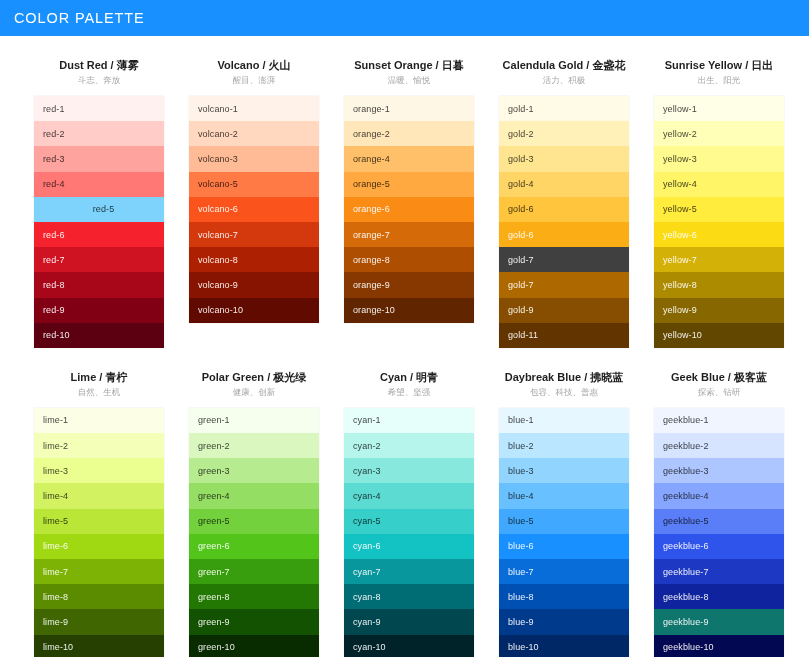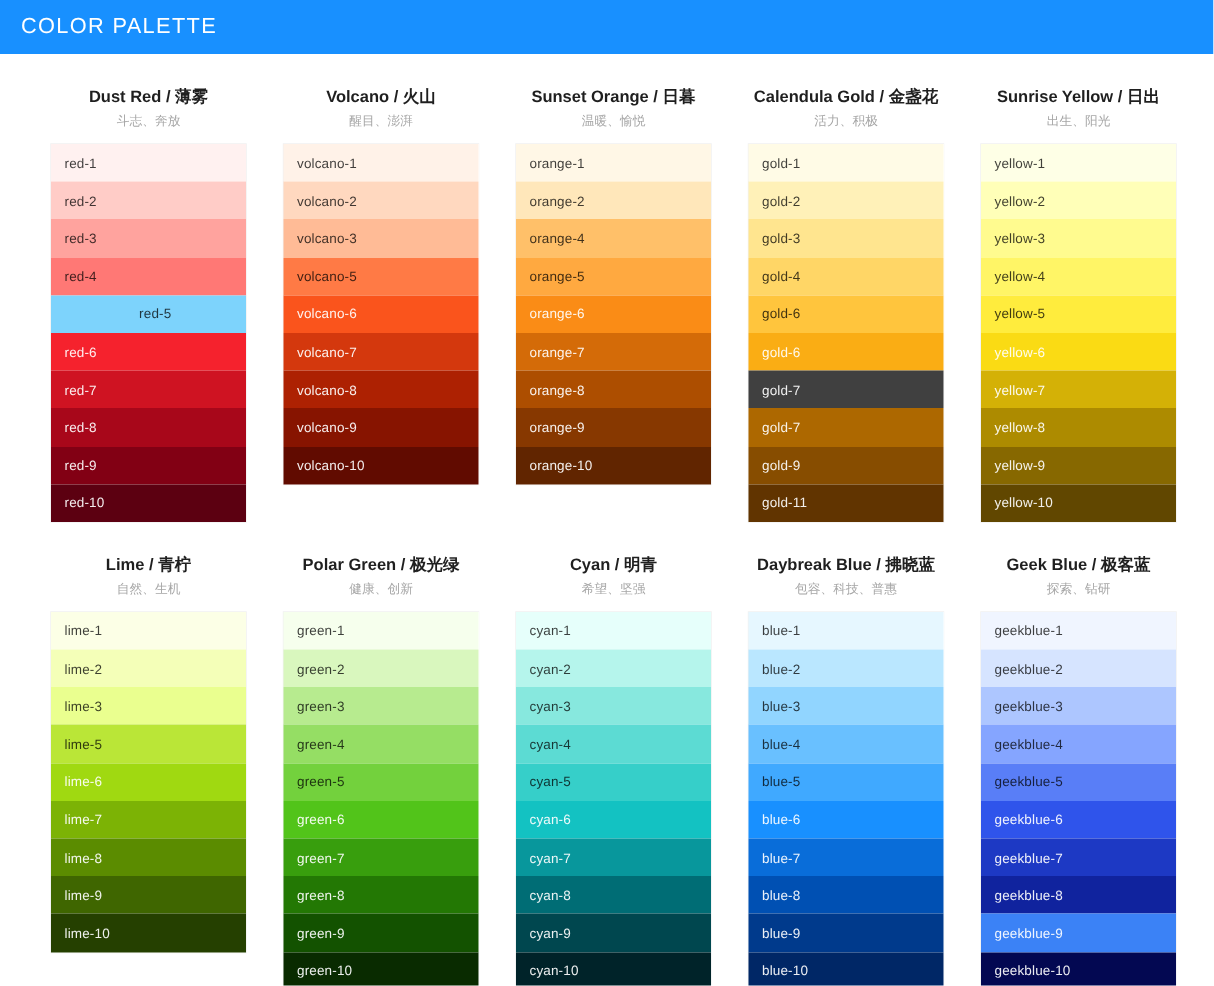--- a/index.html
+++ b/index.html
@@ -290,20 +290,23 @@
         <div class="swatch-stack">
           <div class="swatch dark-text" style="background: rgb(252, 255, 230);">
             <span>lime-1</span>
           </div>
           <div class="swatch dark-text" style="background: rgb(244, 255, 184);">
             <span>lime-2</span>
           </div>
           <div class="swatch dark-text" style="background: rgb(234, 255, 143);">
             <span>lime-3</span>
           </div>
+          <div class="swatch dark-text" style="background: rgb(211, 242, 97);">
+            <span>lime-4</span>
+          </div>
           <div class="swatch dark-text" style="background: rgb(186, 230, 55);">
             <span>lime-5</span>
           </div>
           <div class="swatch light-text" style="background: rgb(160, 217, 17);">
             <span>lime-6</span>
           </div>
           <div class="swatch light-text" style="background: rgb(124, 179, 5);">
             <span>lime-7</span>
           </div>
           <div class="swatch light-text" style="background: rgb(91, 140, 0);">
@@ -454,21 +457,21 @@
           </div>
           <div class="swatch light-text" style="background: rgb(47, 84, 235);">
             <span>geekblue-6</span>
           </div>
           <div class="swatch light-text" style="background: rgb(29, 57, 196);">
             <span>geekblue-7</span>
           </div>
           <div class="swatch light-text" style="background: rgb(16, 35, 158);">
             <span>geekblue-8</span>
           </div>
-          <div class="swatch light-text" style="background: #3b82f6;">
+          <div class="swatch light-text" style="background: #0f766e;">
             <span>geekblue-9</span>
           </div>
           <div class="swatch light-text" style="background: rgb(3, 8, 82);">
             <span>geekblue-10</span>
           </div>
         </div>
       </div>
     </div>
   </div>
 

